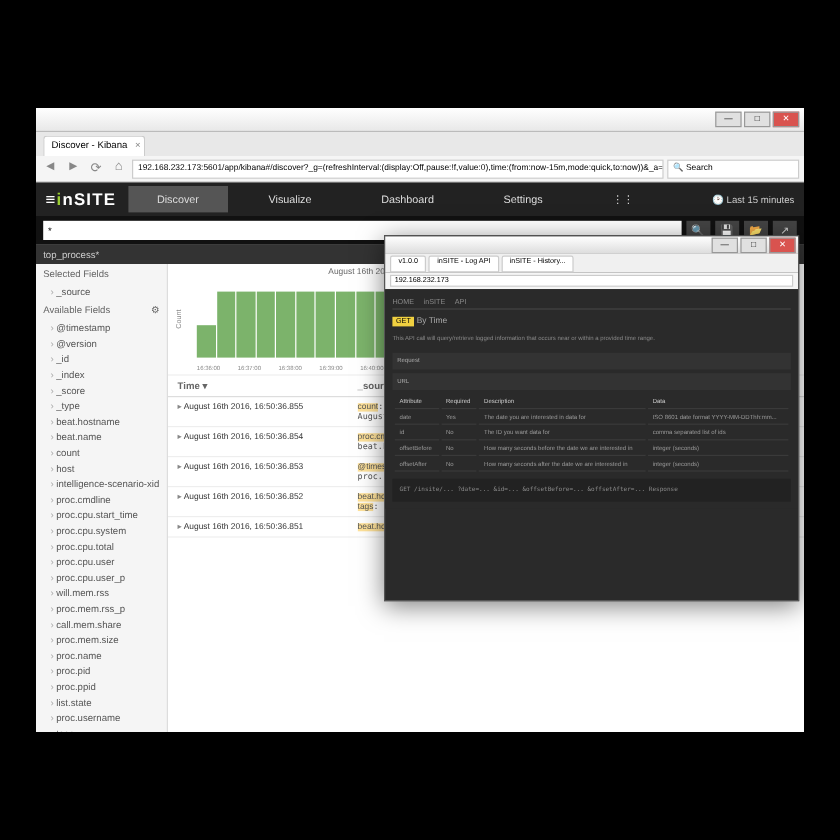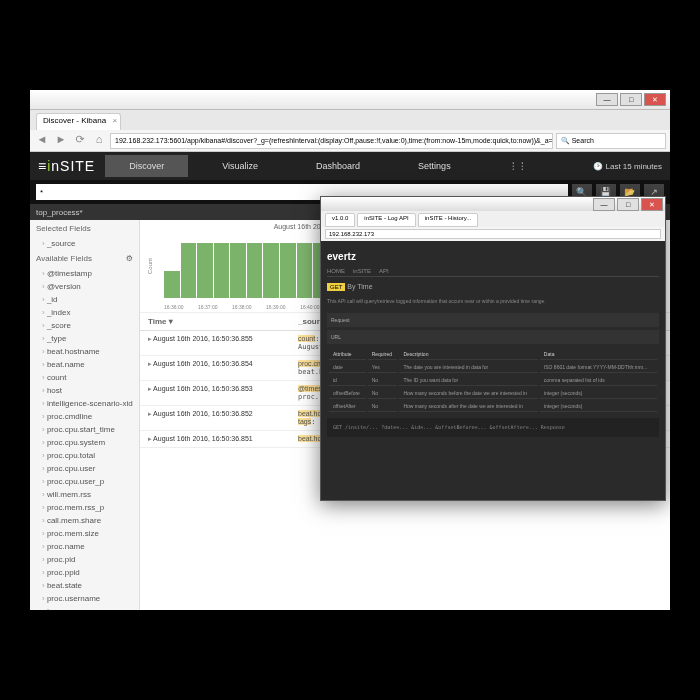--- a/index.html
+++ b/index.html
@@ -9,21 +9,21 @@
 .win-btn{width:22px;height:13px;background:#e0e0e0;border:1px solid #999;font-size:7px;text-align:center;line-height:11px}
 .win-btn.close{background:#d9534f;color:#fff}
 .tab-bar{height:20px;background:#e8e8e8;display:flex;align-items:flex-end;padding-left:6px}
 .tab{background:#ffffff;border:1px solid #ccc;border-bottom:none;height:17px;padding:2px 14px 0 6px;font-size:8px;border-radius:3px 3px 0 0;position:relative}
 .tab-x{position:absolute;right:3px;top:2px;font-size:8px;color:#888}
 .addr-bar{height:22px;background:#f5f5f5;border-bottom:1px solid #ccc;display:flex;align-items:center;padding:0 4px;gap:3px}
 .nav-btn{width:16px;height:16px;color:#888;font-size:11px;text-align:center}
 .url-field{flex:1;height:16px;background:#fff;border:1px solid #ccc;font-size:7px;padding:0 4px;line-height:14px;overflow:hidden;white-space:nowrap}
 .search-field{width:110px;height:16px;background:#fff;border:1px solid #ccc;font-size:7px;padding:0 4px;line-height:14px}
 .app-header{height:28px;background:#222;display:flex;align-items:center;padding:0 8px;gap:10px}
-.logo{color:#fff;font-weight:normal;font-size:14px;letter-spacing:1px}
+.logo{color:#fff;font-weight:bold;font-size:14px;letter-spacing:1px}
 .logo .c{color:#9acd32}
 .nav-item{color:#ddd;font-size:9px;padding:6px 24px;cursor:pointer}
 .nav-item.active{background:#555}
 .time-range{margin-left:auto;color:#ccc;font-size:8px}
 .search-row{height:24px;background:#111;display:flex;align-items:center;padding:0 6px;gap:4px}
 .search-input{flex:1;height:16px;background:#fff;border:none;font-size:8px;padding:0 4px}
 .search-btn{width:20px;height:16px;background:#444;color:#ccc;font-size:9px;text-align:center;line-height:16px}
 .index-row{height:16px;background:#333;display:flex;justify-content:space-between;align-items:center;padding:0 6px;color:#ccc;font-size:8px}
 .content{display:flex;height:calc(100% - 130px)}
 .sidebar{width:110px;background:#f5f5f5;border-right:1px solid #ddd;overflow:hidden;font-size:8px}
@@ -131,21 +131,21 @@
           <div class="fld">proc.cpu.total</div>
           <div class="fld">proc.cpu.user</div>
           <div class="fld">proc.cpu.user_p</div>
           <div class="fld">will.mem.rss</div>
           <div class="fld">proc.mem.rss_p</div>
           <div class="fld">call.mem.share</div>
           <div class="fld">proc.mem.size</div>
           <div class="fld">proc.name</div>
           <div class="fld">proc.pid</div>
           <div class="fld">proc.ppid</div>
-          <div class="fld">beat.state</div>
+          <div class="fld">list.state</div>
           <div class="fld">proc.username</div>
           <div class="fld">tags</div>
         </div>
    </div>
    <div class="main">
      <div class="time-label"><span>August 16th 2016, 16:35:47.885 – August 16th 2016, 16:50:47.885 — </span><span class="link">by 30 seconds</span></div>
      <div class="chart" id="chart">
        <div class="ylab">Count</div>
        <div class="bar" style="height: 27.4286px;"></div>
           <div class="bar" style="height: 54.8571px;"></div>
@@ -234,21 +234,20 @@
   </div>
   <div class="ov-tabs">
     <div class="ov-tab">v1.0.0</div>
     <div class="ov-tab">inSITE - Log API</div>
     <div class="ov-tab">inSITE - History...</div>
   </div>
   <div class="ov-addr">
       <div class="ov-url">192.168.232.173</div>
     </div>
   <div class="ov-body">
-    <div class="ov-logo">evertz</div>
     <div class="ov-nav">
       <span>HOME</span>
       <span>inSITE</span>
       <span>API</span>
     </div>
     <div class="ov-title"><span class="badge">GET</span> <span>By Time</span></div>
     <div class="ov-desc">This API call will query/retrieve logged information that occurs near or within a provided time range.</div>
     <div class="ov-sec">Request</div>
     <div class="ov-sec">URL</div>
     <table class="ov-table">

